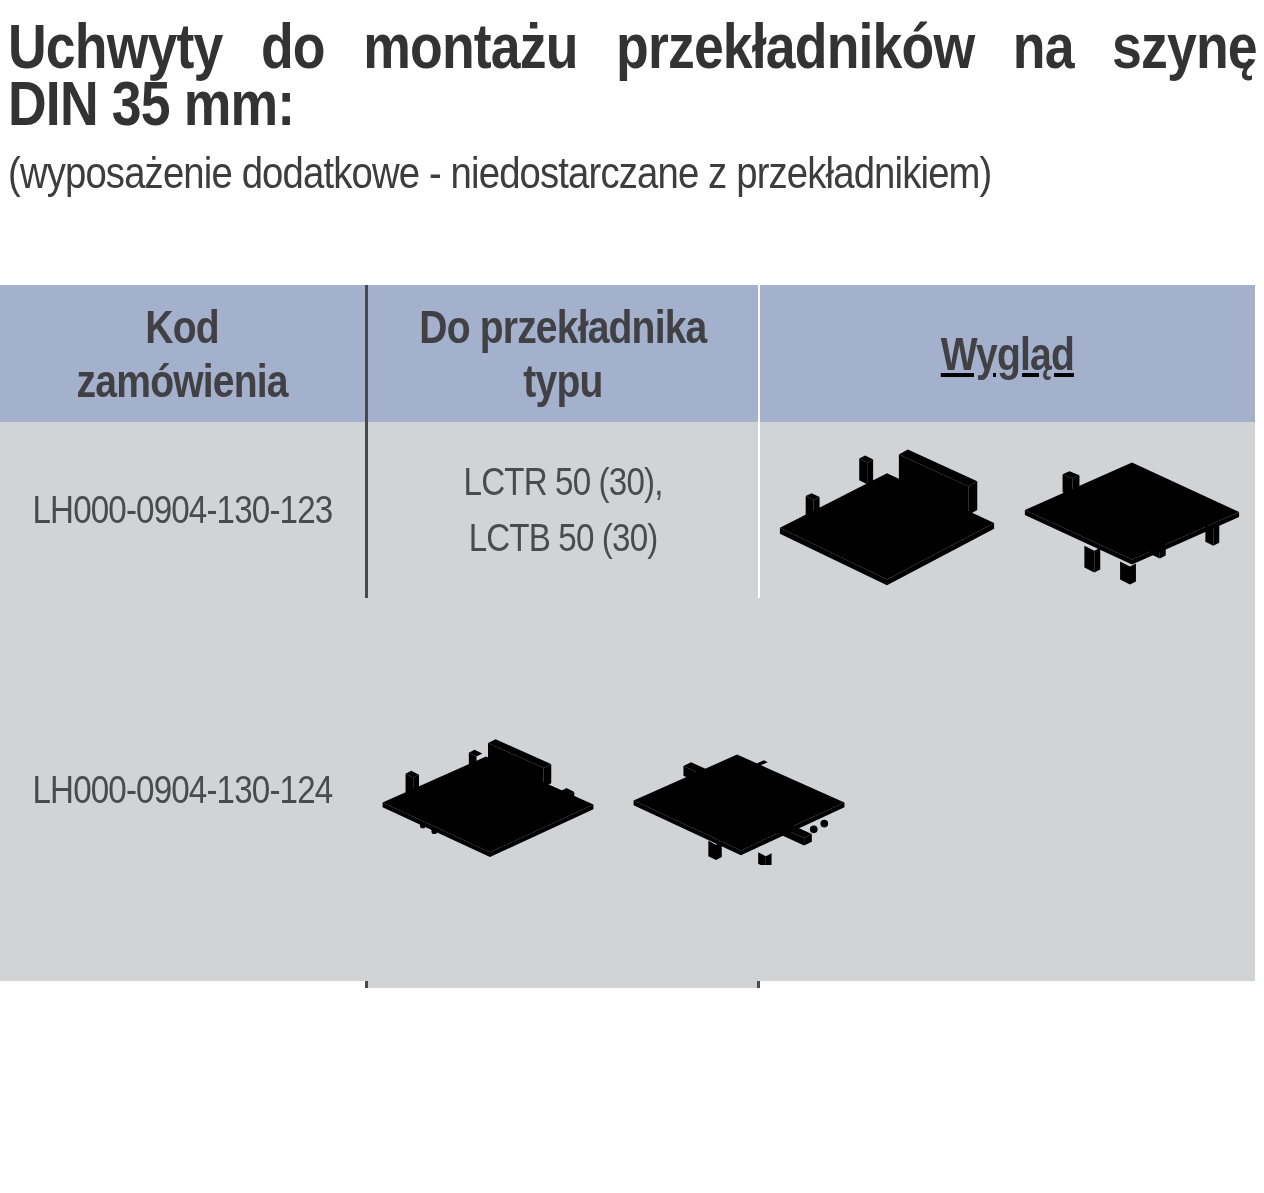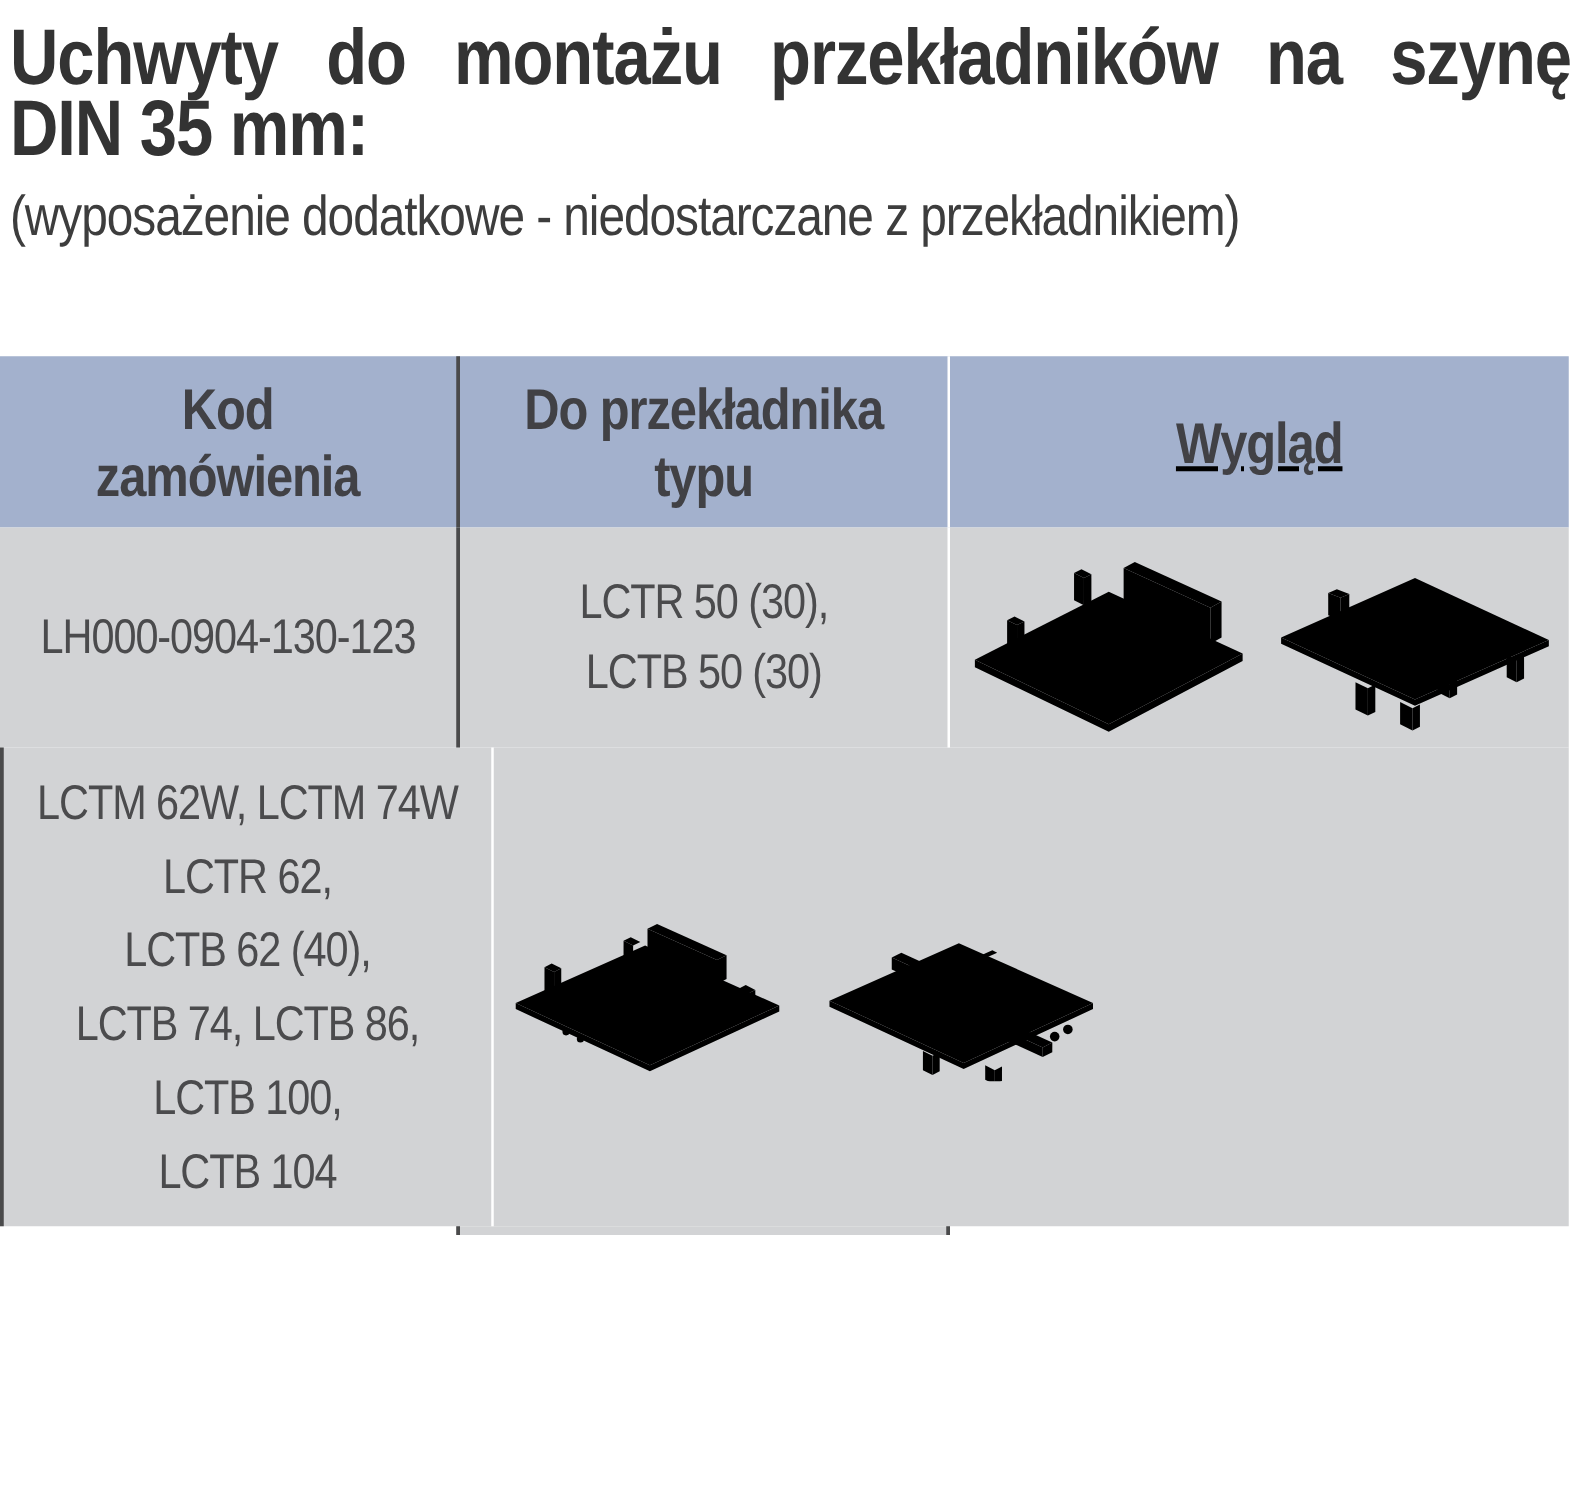--- a/index.html
+++ b/index.html
@@ -199,29 +199,22 @@
             <use href="#sym-bracket-top"></use>
           </svg>
         <svg class="draw" width="238" height="165" viewBox="0 0 240 165">
             <use href="#sym-bracket-bottom"></use>
           </svg>
       </div>
     </div>
 
 
     <div class="trow r3">
-      <div class="c c2">
-        <div class="types cx">
-          <div>LCTM 62W, LCTM 74W</div>
-          <div>LCTR 62,</div>
-          <div>LCTB 62 (40),</div>
-          <div>LCTB 74, LCTB 86,</div>
-          <div>LCTB 100,</div>
-          <div>LCTB 104</div>
-        </div>
+      <div class="c c1">
+        <span class="code cx">LH000-0904-130-124</span>
       </div>
       <div class="c c3 draw-wrap">
         <svg class="draw" width="230" height="150" viewBox="0 0 240 150">
             <use href="#sym-bracket-flat-top"></use>
           </svg>
         <svg class="draw" width="230" height="150" viewBox="0 0 240 150">
             <use href="#sym-bracket-flat-bottom"></use>
           </svg>
       </div>
     </div>

